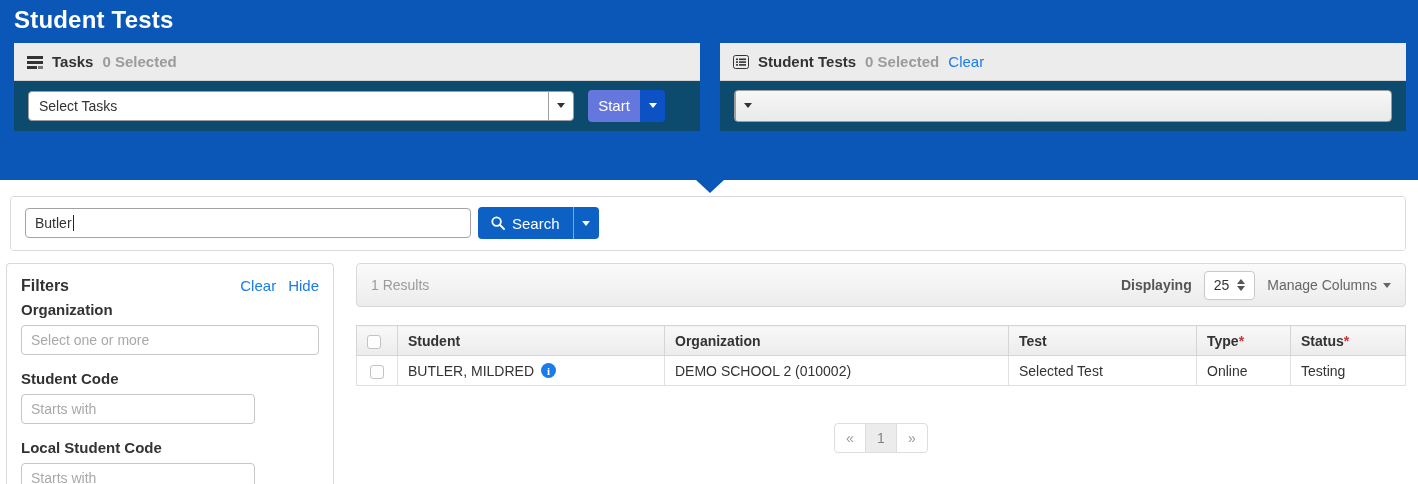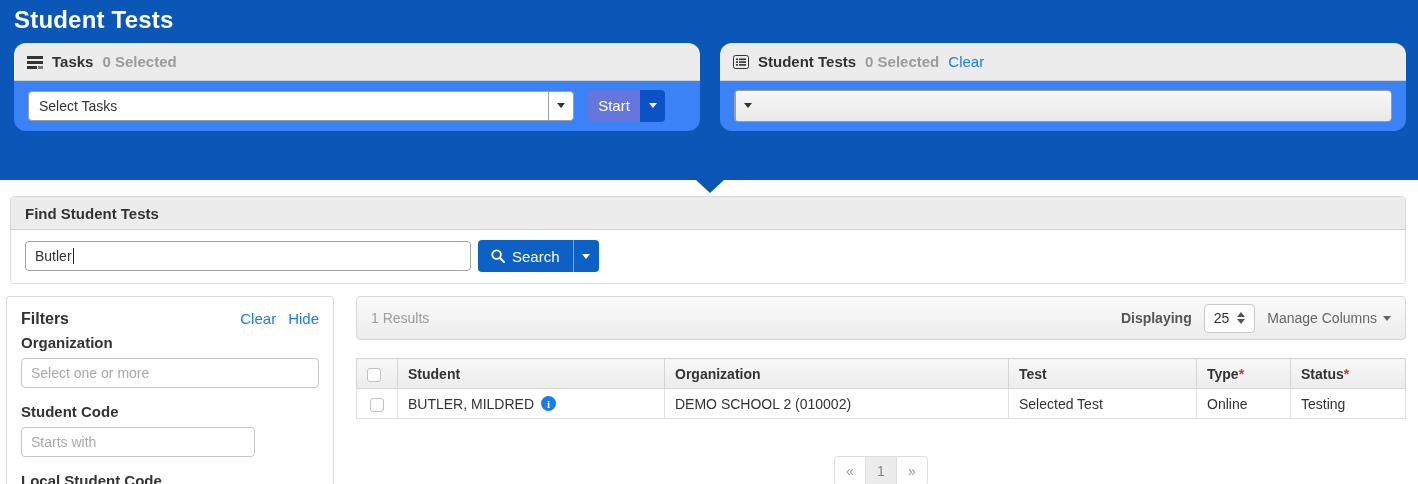--- a/index.html
+++ b/index.html
@@ -28,22 +28,22 @@
     left: 696px;
     bottom: -13px;
     width: 0; height: 0;
     border-left: 14px solid transparent;
     border-right: 14px solid transparent;
     border-top: 13px solid #0b57b8;
   }
   .panels-row { display: flex; gap: 20px; }
   .panel {
     flex: 1;
-    background: #3b82f6;
-    border-radius: 12px;
+    background: #0c4a6e;
+    border-radius: 0;
     height: 88px;
     overflow: hidden;
   }
   .panel-header {
     display: flex;
     align-items: center;
     gap: 9px;
     height: 38px;
     padding: 0 13px;
     background: #ececec;
@@ -405,21 +405,20 @@
             </span>
         </div>
       </div>
     </section>
 
   </div>
   <div class="hero-notch"></div>
 </div>
 
 <section class="find-panel">
-  <div class="find-header">Find Student Tests</div>
   <div class="find-body">
     <span class="search-input-wrap">
       <input class="text-input search-input" type="text" value="Butler" style="">
       <span class="text-caret"></span>
     </span>
     <button class="btn-search">
       <span style="display:inline-flex">
         <svg width="14" height="14" viewBox="0 0 14 14">
             <circle cx="5.6" cy="5.6" r="4.3" fill="none" stroke="#fff" stroke-width="1.8"></circle>
             <line x1="9" y1="9" x2="13" y2="13" stroke="#fff" stroke-width="1.8" stroke-linecap="round"></line>

